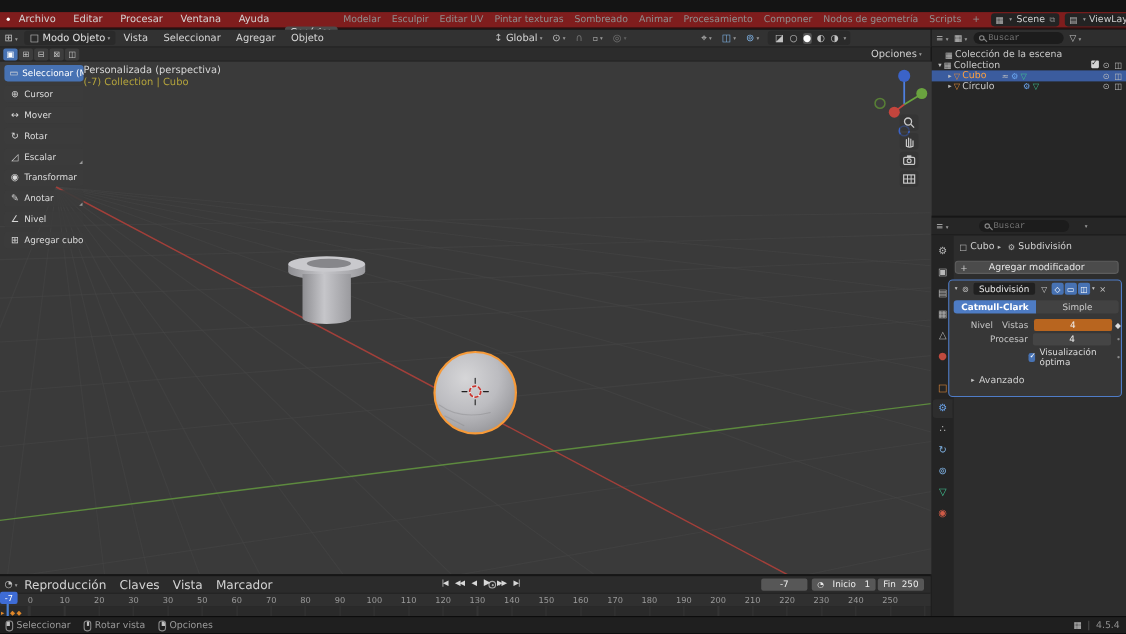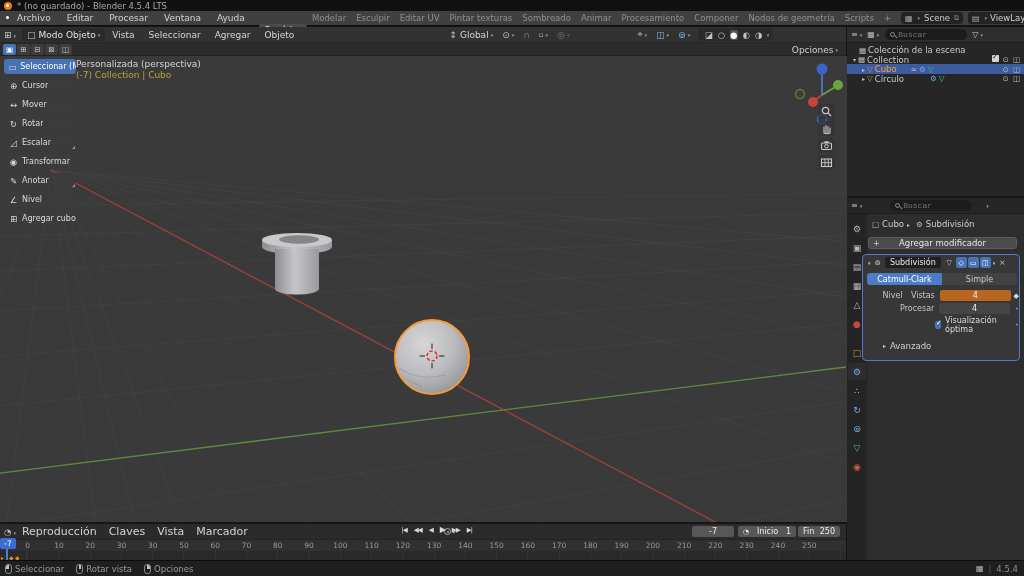--- a/index.html
+++ b/index.html
@@ -11,21 +11,21 @@
   .ic{font-style:normal;display:inline-block;text-align:center;}
   input{outline:none;}
 
   
   #titlebar{left:0;top:0;width:1024px;height:11px;background:#111111;display:flex;align-items:center;padding-left:4px;}
   .blogo{width:8px;height:8px;border-radius:50%;background:#e87d0d;position:relative;margin-right:5px;}
   .blogo::after{content:"";position:absolute;left:2px;top:2px;width:3px;height:3px;border-radius:50%;background:#fff;}
   #titlebar .t{font-size:8.5px;color:#a8a8a8;}
 
   
-  #menubar{left:0;top:11px;width:1024px;height:15px;background:#404040;display:flex;align-items:center;border-bottom:1px solid #0e0e0e;}
+  #menubar{left:0;top:11px;width:1024px;height:15px;background:#7f1d1d;display:flex;align-items:center;border-bottom:1px solid #0e0e0e;}
   #menubar .menu-item{font-size:9px;color:#d2d2d2;padding:0 8px;cursor:default;}
   #wstabs{display:flex;align-items:center;margin-left:6px;}
   #wstabs .ws{font-size:8.5px;color:#8f8f8f;padding:1px 5px;border-radius:3px;white-space:nowrap;}
   #wstabs .ws.active{background:#4b4b4b;color:#f0f0f0;margin-top:24px;}
   .pillw{background:#232323;border-radius:3px;height:12px;display:flex;align-items:center;padding:0 4px;font-size:8.5px;color:#cfcfcf;margin-left:5px;}
   .pillw .ic{font-size:8px;color:#b0b0b0;margin-right:3px;}
   .pillw .mini{font-size:7px;color:#8d8d8d;margin-left:4px;}
 
   
   #vheader{left:0;top:27px;width:846px;height:16px;background:#323232;display:flex;align-items:center;border-bottom:1px solid #262626;}
@@ -123,21 +123,21 @@
   #addmod{position:absolute;left:21px;top:39px;width:149px;height:12px;background:#4b4b4b;border:1px solid #5d5d5d;border-radius:3px;font-size:8.5px;color:#e6e6e6;display:flex;align-items:center;justify-content:center;}
   #addmod .plus{position:absolute;left:4px;font-size:8px;color:#cfcfcf;}
   #modpanel{position:absolute;left:15px;top:56px;width:158px;height:107px;background:#373737;border:1px solid #4f7cc7;border-radius:4px;}
   #modhead{position:absolute;left:0;top:0;width:100%;height:15px;display:flex;align-items:center;padding:0 3px;}
   #modhead .ic{font-size:7.5px;color:#c5c5c5;margin:0 2px;}
   #modname{background:#202020;border-radius:2px;height:11px;width:56px;font-size:8px;color:#e8e8e8;display:flex;align-items:center;justify-content:center;margin:0 2px;}
   .mtog{width:11px;height:11px;border-radius:2px;display:flex;align-items:center;justify-content:center;font-size:7px;color:#c5c5c5;margin-left:1px;}
   .mtog.on{background:#4772b3;color:#fff;}
   #modtabs{position:absolute;left:4px;top:18px;width:150px;height:12px;display:flex;}
   #modtabs .mt{flex:1;font-size:8px;display:flex;align-items:center;justify-content:center;background:#424242;color:#cccccc;}
-  #modtabs .mt.active{background:#4e7cc4;color:#fff;border-radius:3px 0 0 3px;}
+  #modtabs .mt.active{background:#4e7cc4;color:#fff;border-radius:3px 0 0 3px;font-weight:bold;}
   #modtabs .mt:last-child{border-radius:0 3px 3px 0;}
   .prow{position:absolute;height:11px;display:flex;align-items:center;}
   .plabel{font-size:8px;color:#c5c5c5;text-align:right;}
   .pslider{width:75px;height:11px;border-radius:2px;background:#454545;font-size:8px;color:#f2f2f2;display:flex;align-items:center;justify-content:center;}
   .pslider.orange{background:#b8651f;}
   .anim{font-size:7px;color:#dcdcdc;margin-left:3px;}
   .dot{font-size:7px;color:#8a8a8a;margin-left:5px;}
   .mcb{width:8px;height:8px;background:#4772b3;border-radius:2px;position:relative;margin-right:4px;}
   .mcb::after{content:"✓";position:absolute;left:1px;top:-2px;font-size:7px;color:#fff;}
 
@@ -171,24 +171,20 @@
   .sb-item[data-icon="mouse-left"] .mouse::before{content:"";position:absolute;left:0;top:0;width:3px;height:4px;background:#c0c0c0;border-radius:2px 0 0 0;}
   .sb-item[data-icon="mouse-middle"] .mouse::before{content:"";position:absolute;left:2px;top:0;width:2px;height:4px;background:#c0c0c0;}
   .sb-item[data-icon="mouse-right"] .mouse::before{content:"";position:absolute;right:0;top:0;width:3px;height:4px;background:#c0c0c0;border-radius:0 2px 0 0;}
   #sbright{position:absolute;right:6px;display:flex;align-items:center;font-size:8.5px;color:#8f8f8f;}
 </style>
 </head>
 <body>
 
 <div id="app">
 
-  <div id="titlebar" class="abs">
-    <span class="blogo"></span>
-    <span class="t">* (no guardado) - Blender 4.5.4 LTS</span>
-  </div>
 
   <div id="menubar" class="abs">
     <span class="blogo" style="margin-left:4px"></span>
     <div class="row">
 
     <span class="menu-item">Archivo</span>
         <span class="menu-item">Editar</span>
         <span class="menu-item">Procesar</span>
         <span class="menu-item">Ventana</span>
         <span class="menu-item">Ayuda</span>

